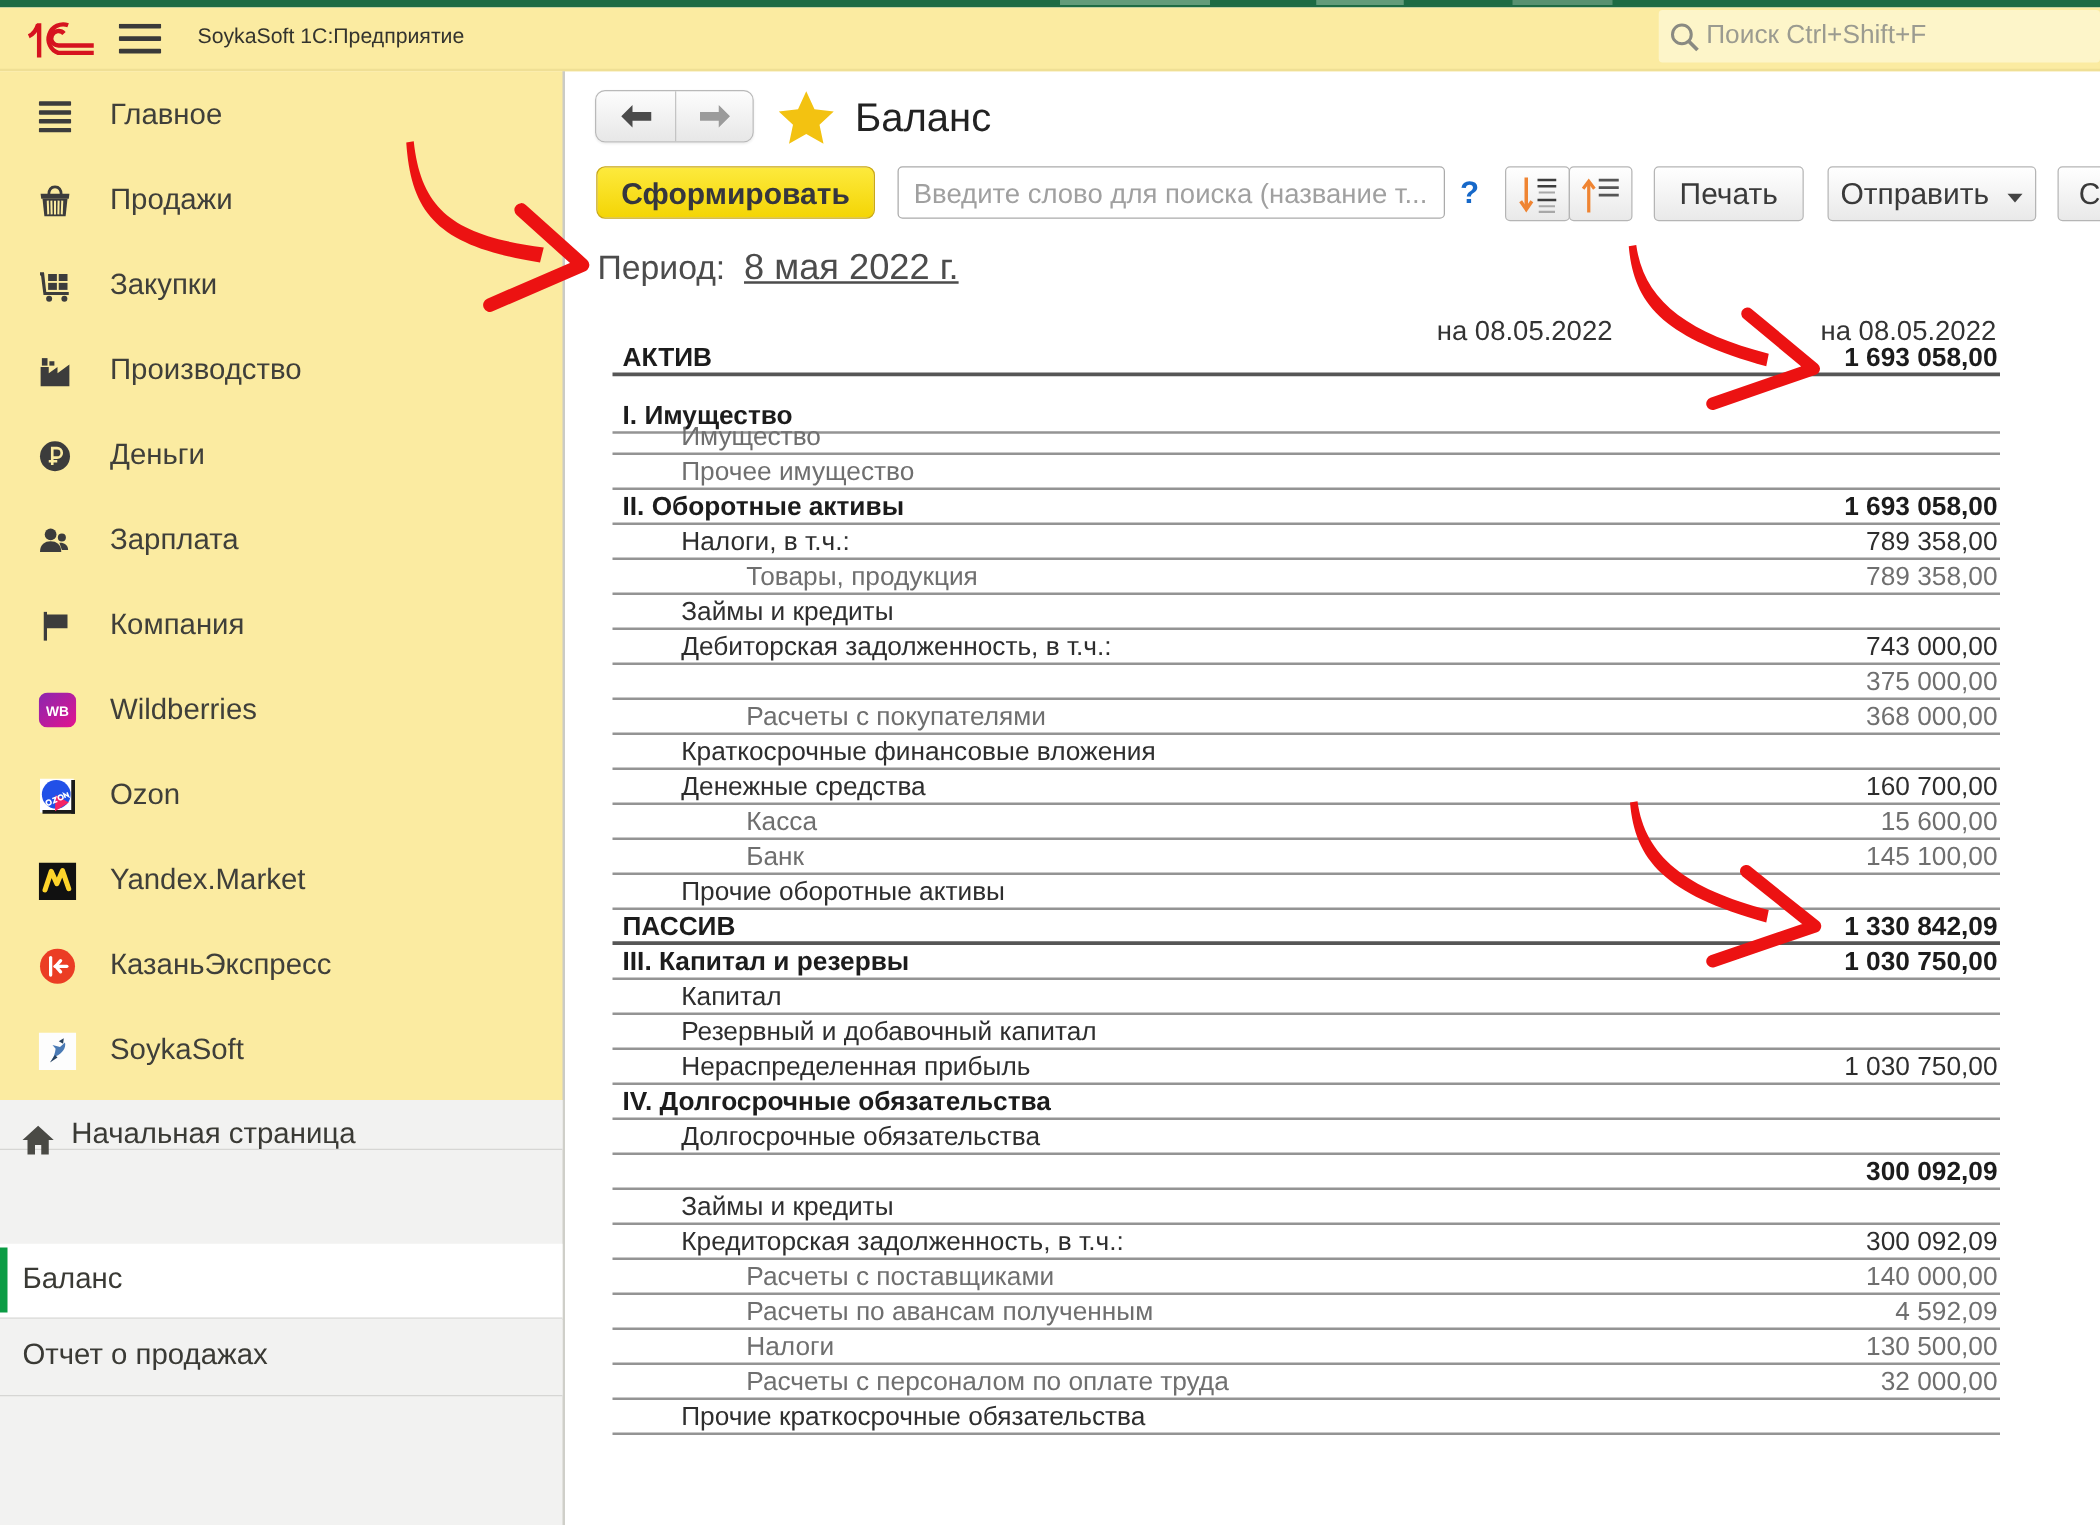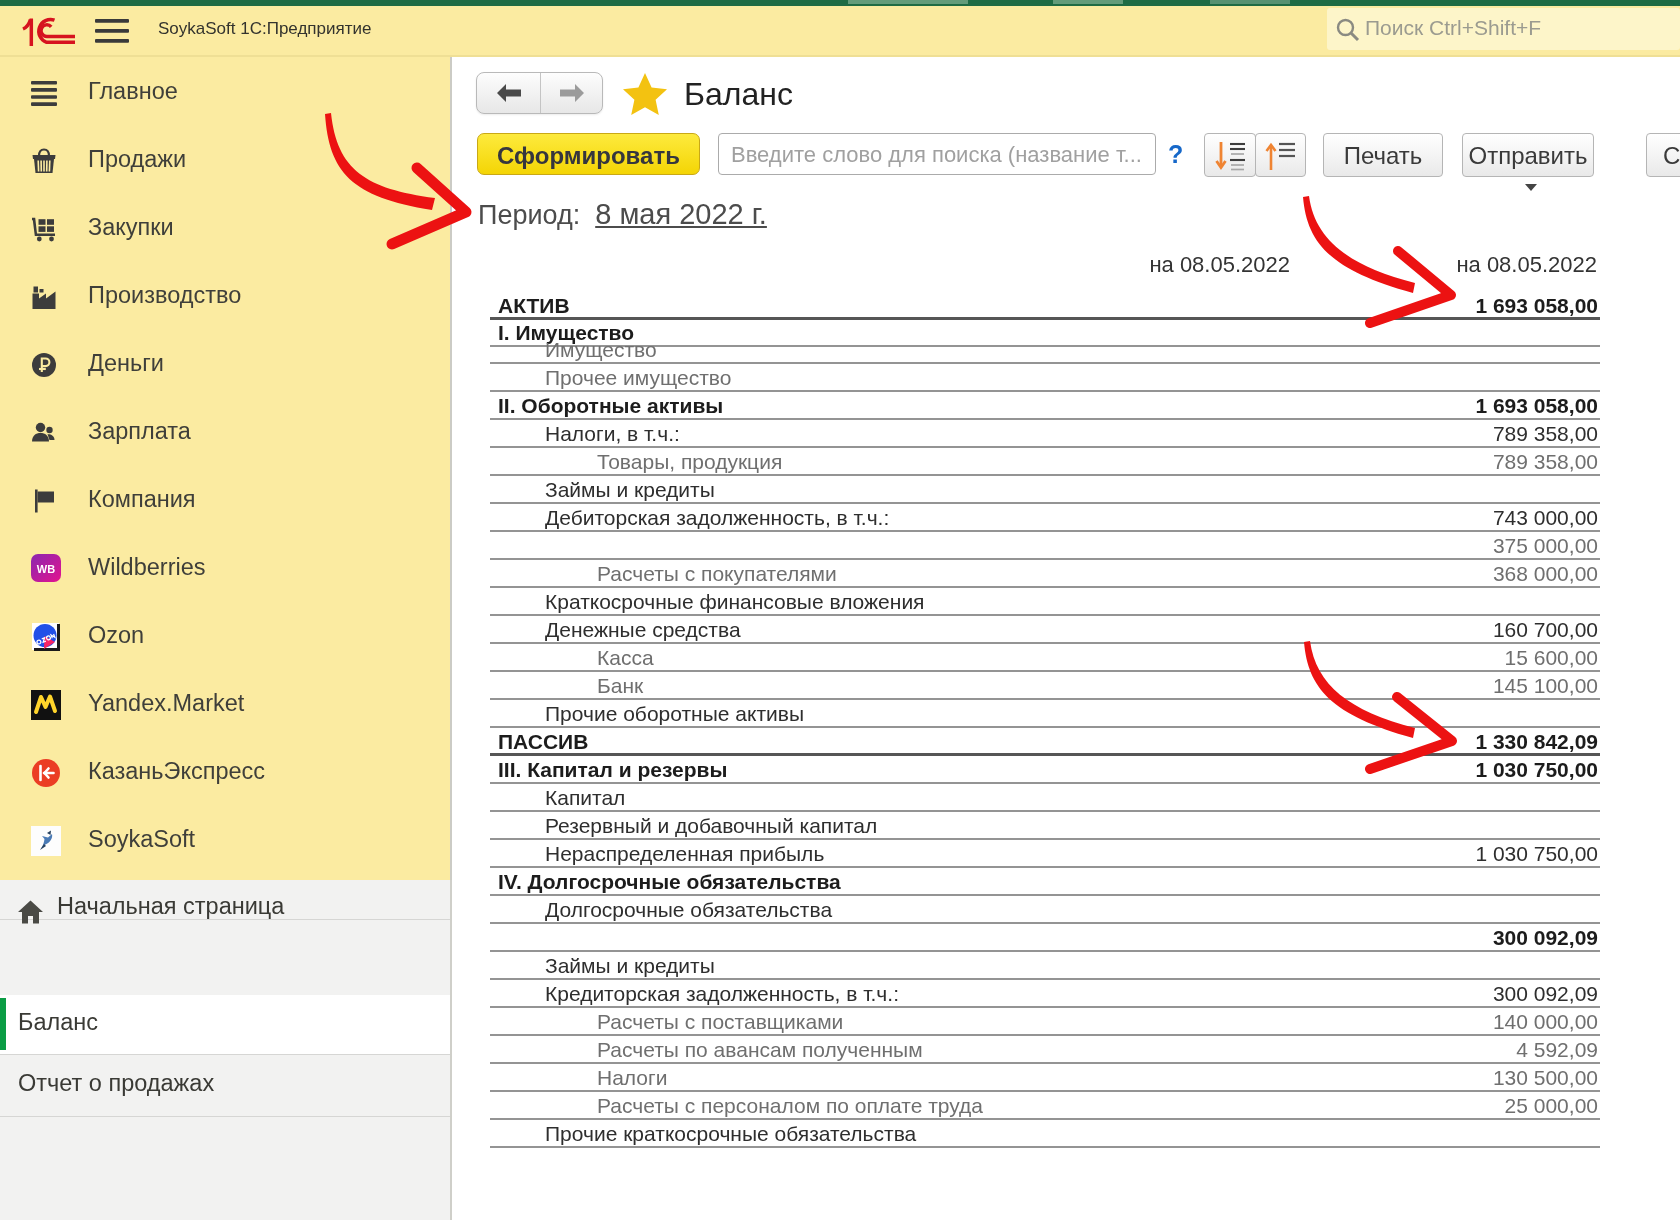--- a/index.html
+++ b/index.html
@@ -258,31 +258,31 @@
         <path d="M1.5 10 L6 4 L10.5 10" fill="none"></path>
       </g>
       <g stroke="#555" stroke-width="2.2">
         <line x1="14" y1="3" x2="30" y2="3"></line>
         <line x1="14" y1="9" x2="30" y2="9"></line>
         <line x1="14" y1="15" x2="30" y2="15"></line>
       </g>
     </svg>
 </div>
 <div class="btn" style="left:1323px;top:133px;width:120px"><span>Печать</span></div>
-<div class="btn" style="left:1462px;top:133px;width:132px"><span>Отправить &nbsp;<svg width="14" height="10" viewBox="0 0 14 10" style="display:inline-block">
+<div class="btn" style="left:1462px;top:133px;width:167px"><span>Отправить &nbsp;<svg width="14" height="10" viewBox="0 0 14 10" style="display:inline-block">
         <path d="M1 2 L7 9 L13 2 Z" fill="#444"></path>
       </svg></span></div>
 <div class="btn" style="left:1646px;top:133px;width:170px;text-align:left"><span style="margin-left:16px">Сохранить</span></div>
 
 <div class="period">Период:&nbsp; <a style="font-size:29px">8 мая 2022 г.</a></div>
 
 <div class="thead" style="left:1100px;width:190px;text-align:right">на 08.05.2022</div>
 <div class="thead" style="left:1407px;width:190px;text-align:right">на 08.05.2022</div>
 
-<div class="trow b thick" style="top:292px">
+<div class="trow b thick" style="top:273px">
     <span class="lab" style="padding-left:8px">АКТИВ</span>
     <span class="val">1 693 058,00</span>
   </div>
 <div class="trow b" style="top:319px">
     <span class="lab" style="padding-left:8px">I. Имущество</span>
   </div>
 <div class="trow g" style="top:336px">
     <span class="lab" style="padding-left:55px">Имущество</span>
   </div>
 <div class="trow g" style="top:364px">
@@ -373,21 +373,21 @@
 <div class="trow g" style="top:1036px">
     <span class="lab" style="padding-left:107px">Расчеты по авансам полученным</span>
     <span class="val">4 592,09</span>
   </div>
 <div class="trow g" style="top:1064px">
     <span class="lab" style="padding-left:107px">Налоги</span>
     <span class="val">130 500,00</span>
   </div>
 <div class="trow g" style="top:1092px">
     <span class="lab" style="padding-left:107px">Расчеты с персоналом по оплате труда</span>
-    <span class="val">25 000,00</span>
+    <span class="val">32 000,00</span>
   </div>
 <div class="trow d" style="top:1120px">
     <span class="lab" style="padding-left:55px">Прочие краткосрочные обязательства</span>
   </div>
 
 <svg class="arrow" style="left:0;top:0" width="1680" height="1220" viewBox="0 0 1680 1220">
   <g fill="#ec1212" stroke="none">
     <path d="M325 114 C329 172 351 197 432 210 L435 198 C366 189 337 170 331 113 Z"></path>
     <path d="M1303 197 C1307 243 1330 270 1413 293 L1415 283 C1349 266 1315 240 1309 196 Z"></path>
     <path d="M1304 642 C1308 688 1331 715 1413 738 L1415 728 C1349 711 1316 685 1310 641 Z"></path>

